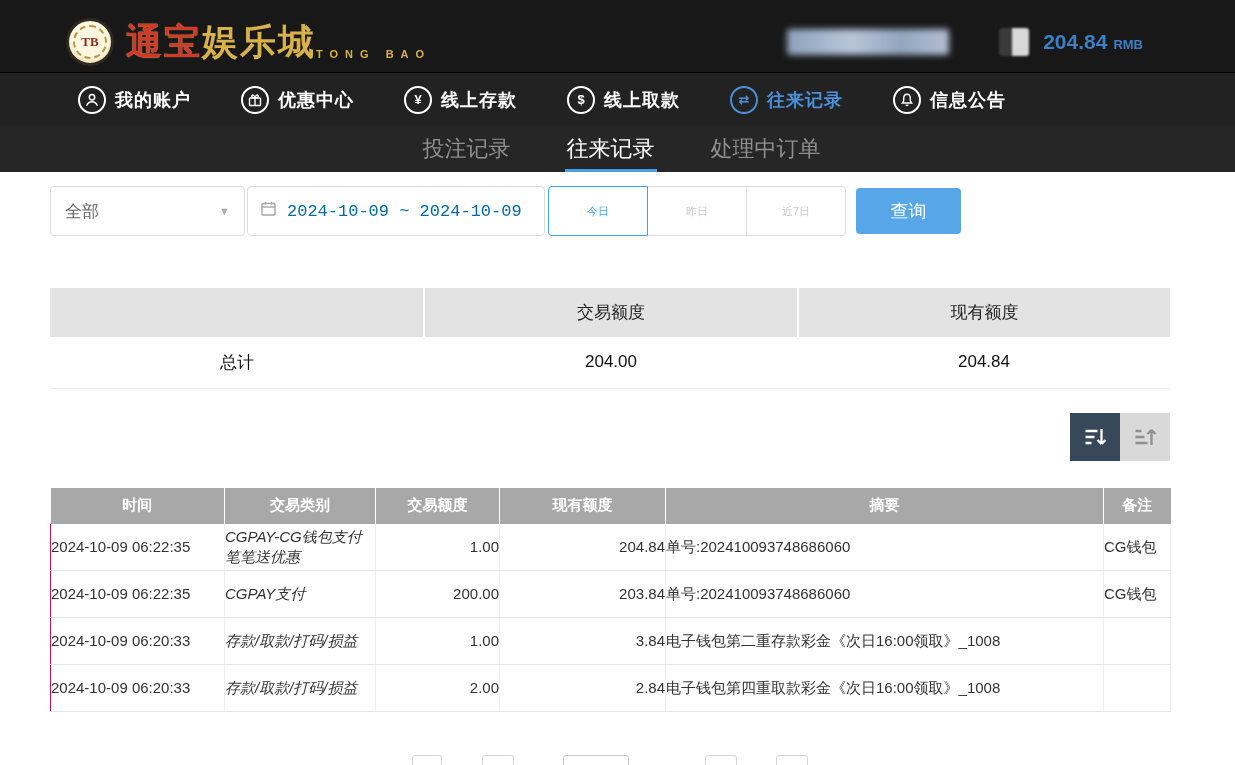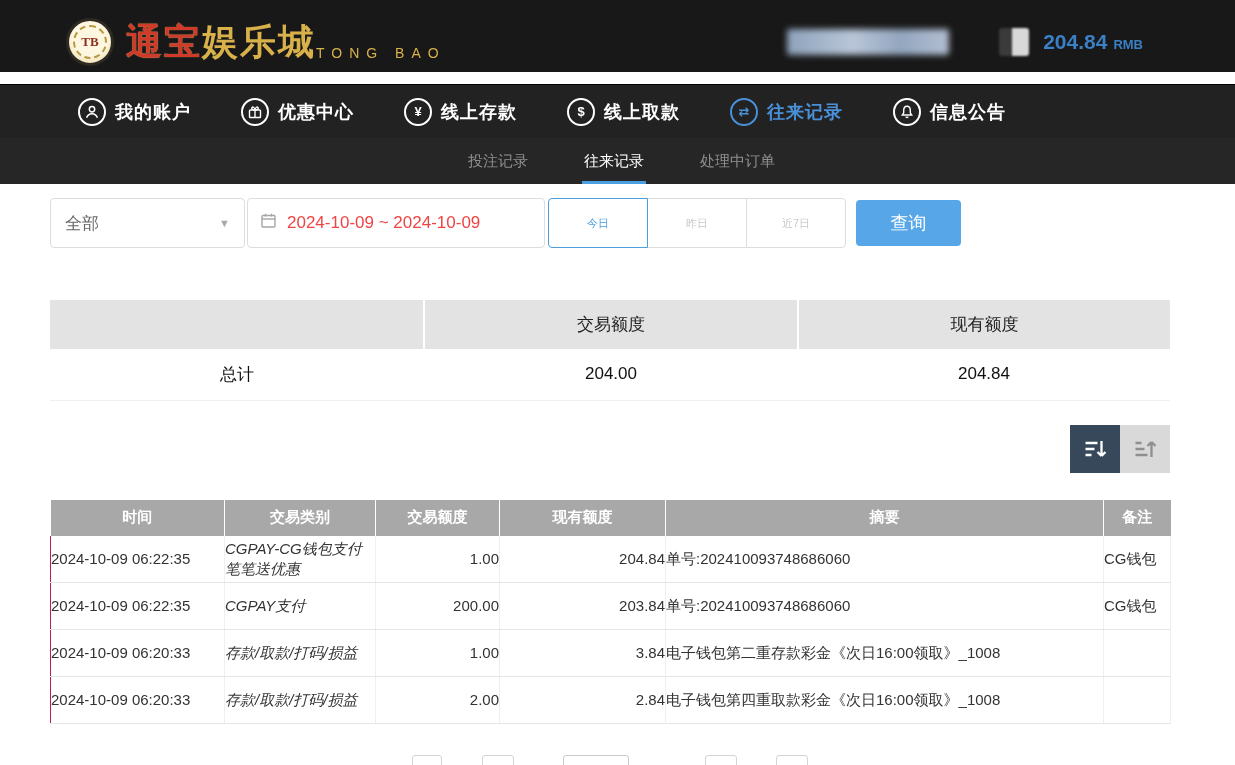--- a/index.html
+++ b/index.html
@@ -10,47 +10,47 @@
   
   .topbar { height:72px; background:#181818; display:flex; align-items:center; justify-content:space-between; padding:12px 92px 0 66px; }
   .logo { display:flex; align-items:center; gap:12px; cursor:pointer; }
   .chip { width:48px; height:48px; border-radius:50%; background:radial-gradient(circle at 50% 40%, #fdf6e0 55%, #e6d49a); border:3px solid #2e2a22; display:flex; align-items:center; justify-content:center; position:relative; }
   .chip::before { content:""; position:absolute; inset:4px; border:2px dashed #b99a3e; border-radius:50%; }
   .chip span { font-size:13px; font-weight:bold; color:#8c2f1f; font-family:"Liberation Serif","DejaVu Serif",serif; }
   .logo-text { display:flex; flex-direction:row; line-height:1; }
   .logo-main { display:flex; align-items:baseline; }
   .logo-red { font-size:36px; font-weight:900; color:#cf3a2b; text-shadow:0 0 1px #e8c468; letter-spacing:2px; }
   .logo-gold { font-size:36px; font-weight:900; color:#d9b14b; letter-spacing:2px; }
-  .logo-sub { align-self:flex-end; color:#d9b14b; font-size:14px; letter-spacing:7px; margin-top:17px; font-weight:normal; }
+  .logo-sub { align-self:flex-end; color:#d9b14b; font-size:11px; letter-spacing:7px; margin-top:17px; font-weight:bold; }
   .top-right { display:flex; align-items:center; }
   .redacted-user { width:162px; height:26px; border-radius:3px; background:linear-gradient(90deg,#8da2bb,#b9c6d8 40%,#93a6bf 70%,#b3bfd2); filter:blur(3px); }
   .wallet-thumb { width:30px; height:28px; margin-left:50px; border-radius:3px; background:linear-gradient(90deg,#3a3a3a 45%,#d8d8d8 45%); filter:blur(1px); }
   .balance { margin-left:14px; display:flex; align-items:baseline; gap:6px; color:#3b7fc4; }
   .balance .amount { font-size:21px; font-weight:bold; }
   .balance .currency { font-size:13px; font-weight:bold; }
 
   
-  .mainnav { height:54px; background:#222222; display:flex; align-items:center; gap:50px; padding-left:78px; border-top:1px solid #000;margin-top:12px; }
+  .mainnav { height:54px; background:#222222; display:flex; align-items:center; gap:50px; padding-left:78px; border-top:1px solid #000; }
   .nav-item { display:flex; align-items:center; gap:9px; color:#ffffff; cursor:pointer; }
   .nav-item.active { color:#4a90d8; }
   .ring { width:28px; height:28px; border:2px solid currentColor; border-radius:50%; display:flex; align-items:center; justify-content:center; font-size:13px; font-weight:bold; flex:0 0 auto; }
   .ring svg { display:block; }
   .nav-label { font-size:18px; font-weight:bold; letter-spacing:1px; }
 
   
   .subnav { height:46px; background:#262626; display:flex; align-items:stretch; justify-content:center; gap:44px; }
-  .tab { display:flex; align-items:center; color:#8f8f8f; font-size:15px; position:relative; cursor:pointer; padding:0 2px;margin-left:8px; }
+  .tab { display:flex; align-items:center; color:#8f8f8f; font-size:22px; position:relative; cursor:pointer; padding:0 2px;margin-left:8px; }
   .tab.active { color:#ffffff; }
   .tab.active::after { content:""; position:absolute; left:0; right:0; bottom:0; height:3px; background:#4a9fe0; }
 
   
   .filter-row { display:flex; align-items:center; margin:14px 0 0 50px; height:50px; }
   .select-box { width:195px; height:50px; border:1px solid #ddd; border-radius:4px; display:flex; align-items:center; justify-content:space-between; padding:0 14px; color:#666; font-size:17px; cursor:pointer; background:#fff; }
   .select-box .chev { color:#aaa; font-size:11px; }
-  .date-box { width:298px; height:50px; border:1px solid #ddd; border-radius:4px; margin-left:2px; display:flex; align-items:center; gap:10px; padding:0 12px; color:#ef4444; font-size:17px; cursor:text; background:#fff; }
+  .date-box { width:298px; height:50px; border:1px solid #ddd; border-radius:4px; margin-left:2px; display:flex; align-items:center; gap:10px; padding:0 12px; color:#0369a1; font-size:17px; cursor:text; background:#fff;font-family:Liberation Mono, monospace; }
   .quick-group { display:flex; margin-left:3px; }
   .quick-btn { width:100px; height:50px; background:#fff; border:1px solid #ddd; color:#c9c9c9; font-size:11px; cursor:pointer; margin-left:-1px; font-family:inherit; }
   .quick-btn:first-child { margin-left:0; border-radius:4px 0 0 4px; }
   .quick-btn:last-child { border-radius:0 4px 4px 0; }
   .quick-btn.active { border:1px solid #4a9fe0; color:#4a9fe0; position:relative; z-index:2; }
   .search-btn { width:105px; height:46px; margin-left:10px; background:#57a7e8; border:none; border-radius:4px; color:#fff; font-size:18px; cursor:pointer; font-family:inherit; }
 
   
   .summary { width:1120px; margin:52px 0 0 50px; border-collapse:collapse; table-layout:fixed; }
   .summary thead th { background:#e3e3e3; height:49px; font-size:17px; font-weight:normal; color:#222; border-right:2px solid #fff; }

